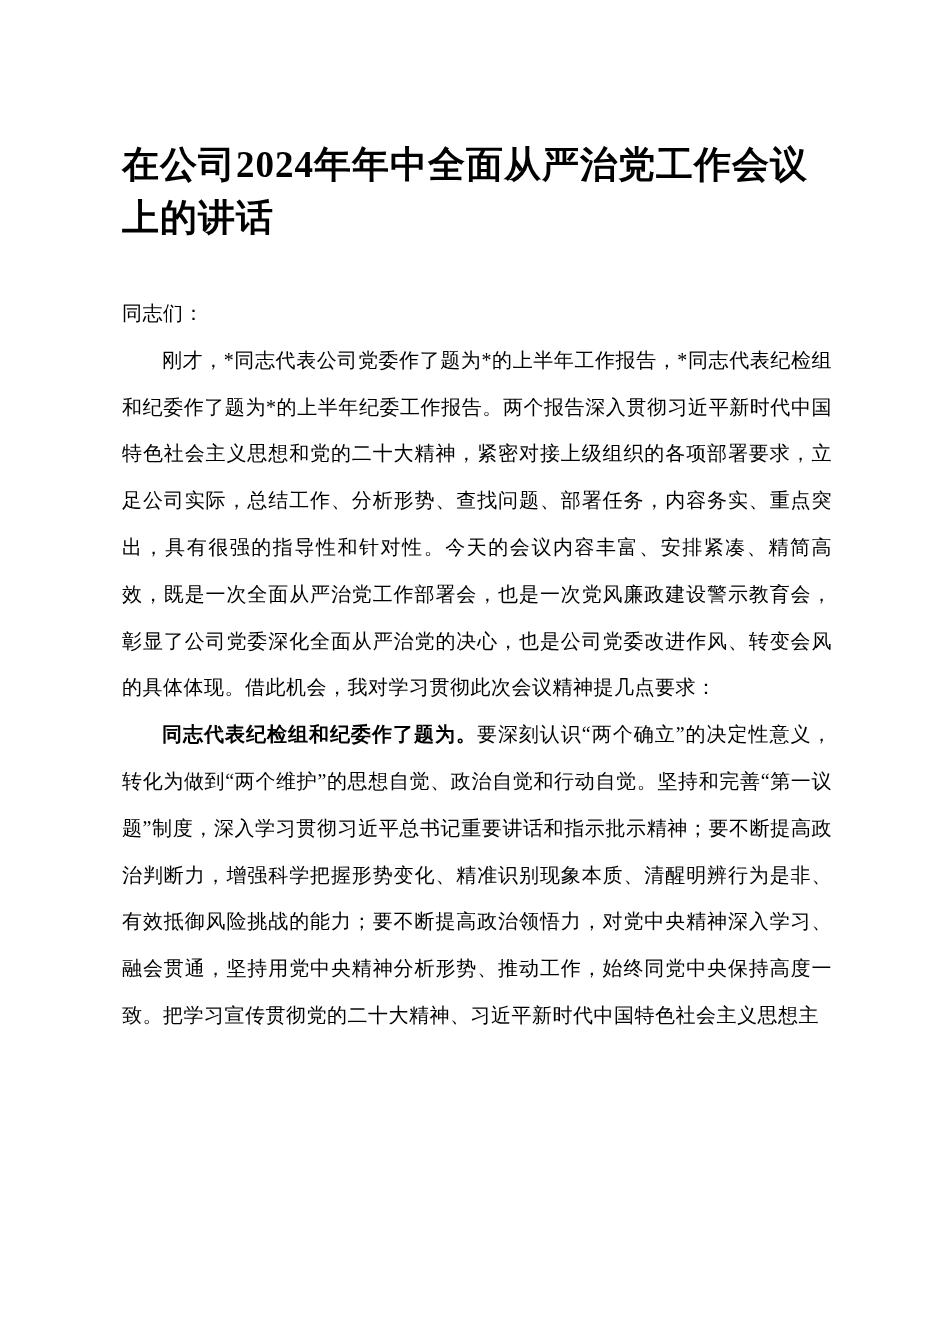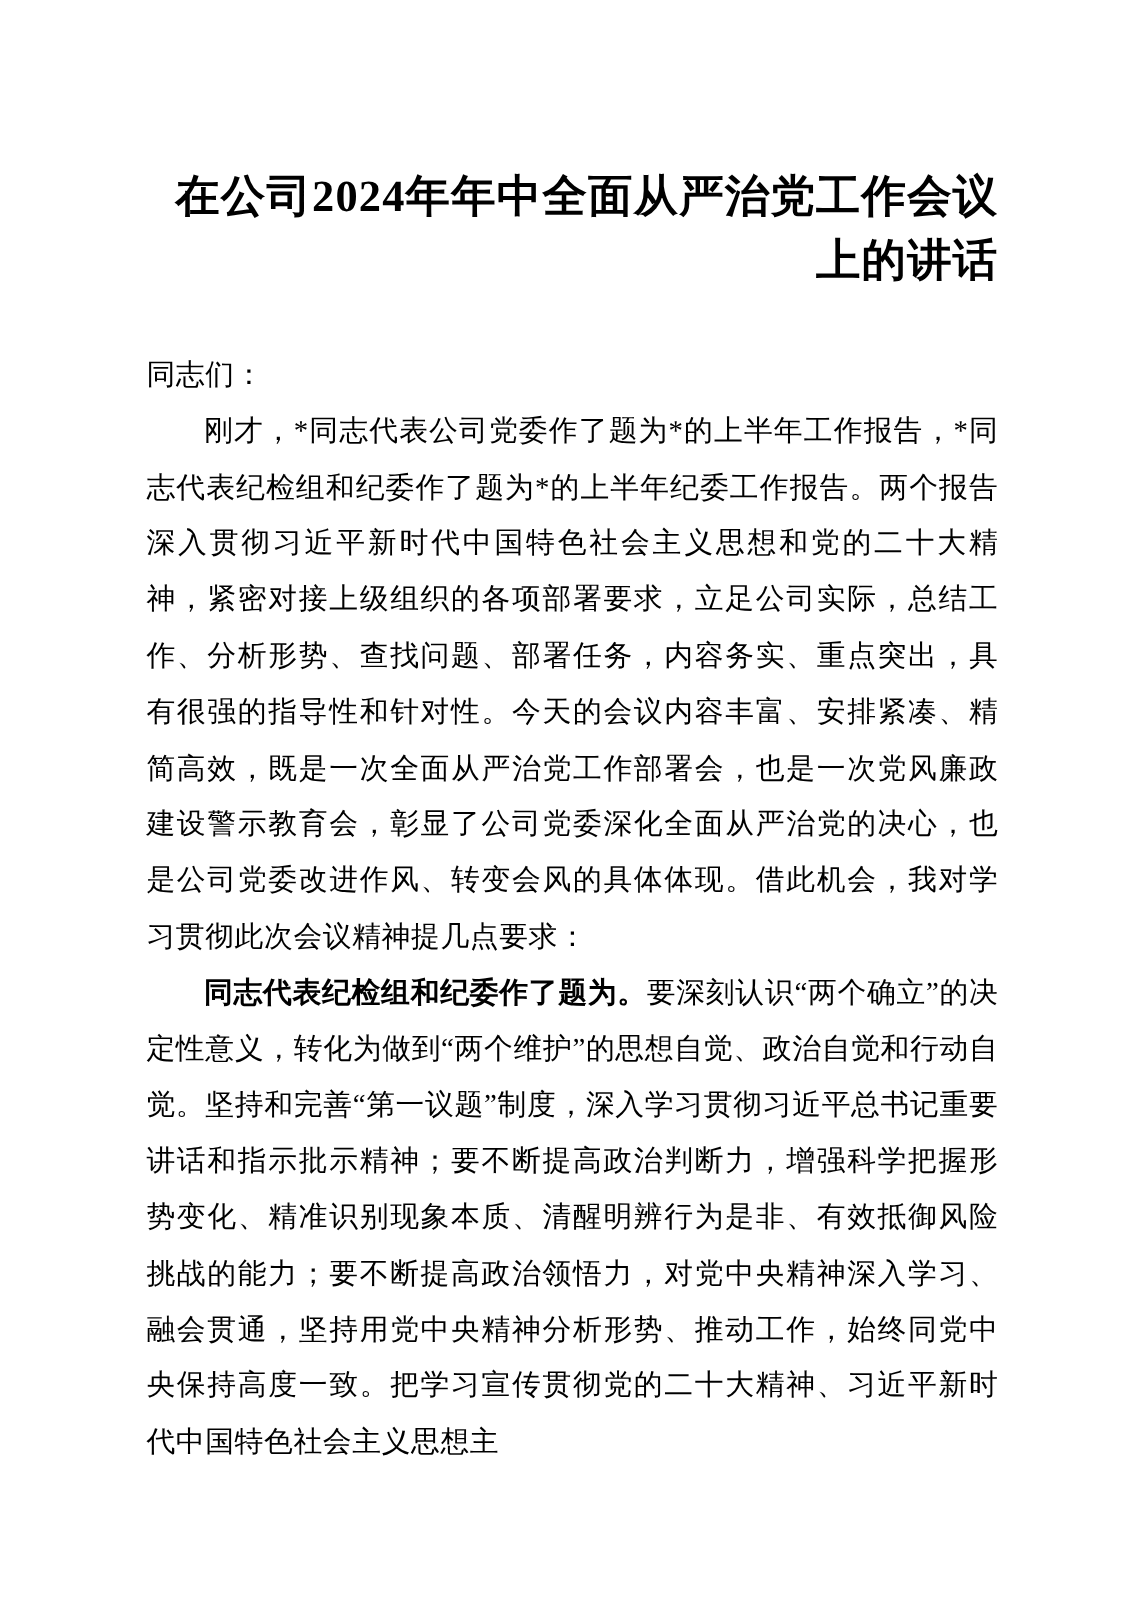--- a/index.html
+++ b/index.html
@@ -14,26 +14,26 @@
     margin: 0 auto;
     background: #ffffff;
     color: #000000;
     padding: 138px 118px 0 122px;
     overflow: hidden;
   }
   .doc-title {
     font-size: 37px;
     font-weight: bold;
     line-height: 53px;
-    text-align: right;
+    text-align: left;
     letter-spacing: 1px;
     margin-bottom: 46px;
   }
   .body-text p {
-    font-size: 24px;
+    font-size: 20px;
     line-height: 46.8px;
     text-align: justify;
     text-justify: inter-ideograph;
     text-indent: 2em;
     letter-spacing: 0.5px;
   }
   .body-text p.no-indent {
     text-indent: 0;
   }
   .body-text strong {

